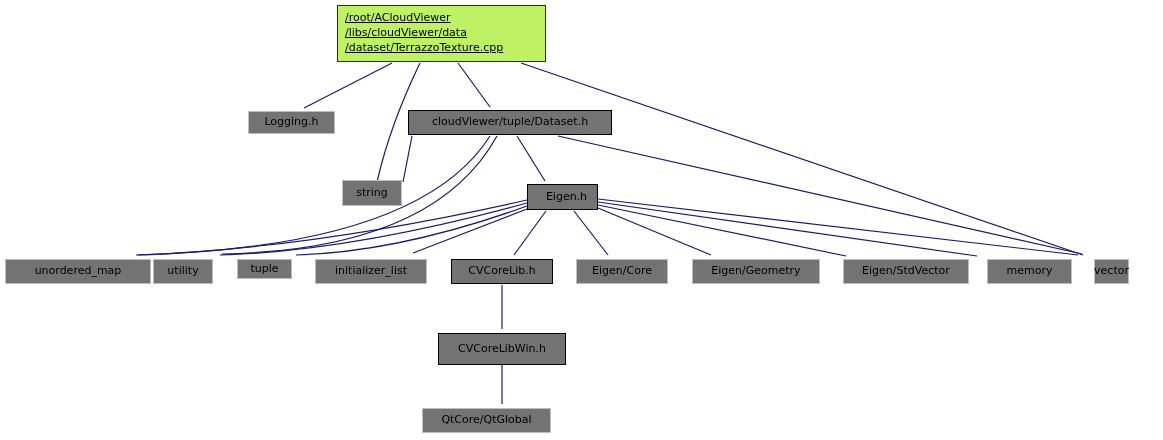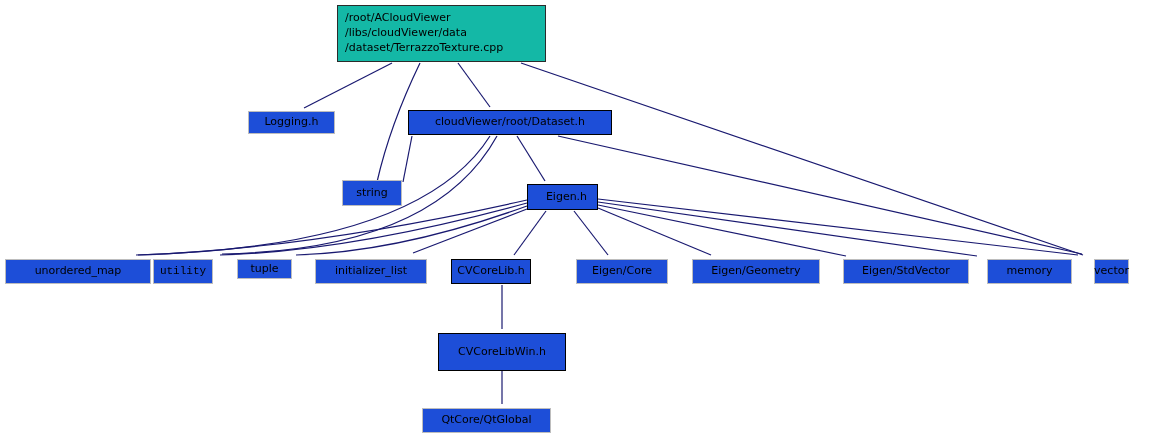--- a/index.html
+++ b/index.html
@@ -28,36 +28,37 @@
   .node {
     position: absolute;
     box-sizing: border-box;
     display: flex;
     align-items: center;
     justify-content: center;
     text-align: center;
     font-size: 11px;
     line-height: 1.35;
     color: #000000;
-    background: #1d4ed8;
+    background: #737373;
     white-space: pre-line;
     padding: 1px 4px;
   }
   .node.external {
     border: 1px solid #bdbdbd;
   }
   .node.documented {
     border: 1.4px solid #000000;
   }
   .node.current {
     border: 1.6px solid #2b2b2b;
-    background: #14b8a6;
+    background: #bef264;
     justify-content: flex-start;
     text-align: left;
     padding-left: 7px;
+    text-decoration: underline;
   }
 </style>
 </head>
 <body>
 
 <div class="graph">
   <svg class="edges-layer" width="1163" height="440" viewBox="0 0 1163 440" xmlns="http://www.w3.org/2000/svg">
     <defs>
       <marker id="arrow" markerUnits="userSpaceOnUse" markerWidth="14" markerHeight="10" refX="12.5" refY="5" orient="auto">
         <path d="M0,0 L14,5 L0,10 z" fill="#191970"></path>
@@ -85,29 +86,29 @@
         <path d="M598,199 L1078,255" stroke="#191970" marker-end="url(#arrow)"></path>
         <path d="M502,285 L502,329" stroke="#191970" marker-end="url(#arrow)"></path>
         <path d="M502,360 L502,404" stroke="#191970" marker-end="url(#arrow)"></path>
       </g>
   </svg>
   <div id="node-layer">
       <div class="node current" style="left: 337px; top: 5px; width: 209px; height: 57px;">/root/ACloudViewer
 /libs/cloudViewer/data
 /dataset/TerrazzoTexture.cpp</div>
       <div class="node external" style="left: 248px; top: 111px; width: 87px; height: 23px;">Logging.h</div>
-      <div class="node documented" style="left: 408px; top: 110px; width: 204px; height: 25px;">cloudViewer/root/Dataset.h</div>
+      <div class="node documented" style="left: 408px; top: 110px; width: 204px; height: 25px;">cloudViewer/tuple/Dataset.h</div>
       <div class="node external" style="left: 342px; top: 180px; width: 60px; height: 26px;">string</div>
       <div class="node documented" style="left: 527px; top: 184px; width: 71px; height: 26px; padding-left: 12px;">Eigen.h</div>
       <div class="node external" style="left: 5px; top: 259px; width: 146px; height: 25px;">unordered_map</div>
-      <div class="node external" style="left: 153px; top: 259px; width: 60px; height: 25px; font-family: Liberation Mono, monospace;">utility</div>
+      <div class="node external" style="left: 153px; top: 259px; width: 60px; height: 25px;">utility</div>
       <div class="node external" style="left: 237px; top: 259px; width: 55px; height: 20px;">tuple</div>
       <div class="node external" style="left: 315px; top: 259px; width: 112px; height: 25px;">initializer_list</div>
-      <div class="node documented" style="left: 451px; top: 259px; width: 80px; height: 25px;">CVCoreLib.h</div>
+      <div class="node documented" style="left: 451px; top: 259px; width: 102px; height: 25px;">CVCoreLib.h</div>
       <div class="node external" style="left: 576px; top: 259px; width: 92px; height: 25px;">Eigen/Core</div>
       <div class="node external" style="left: 692px; top: 259px; width: 128px; height: 25px;">Eigen/Geometry</div>
       <div class="node external" style="left: 843px; top: 259px; width: 126px; height: 25px;">Eigen/StdVector</div>
       <div class="node external" style="left: 987px; top: 259px; width: 85px; height: 25px;">memory</div>
       <div class="node external" style="left: 1094px; top: 259px; width: 35px; height: 25px;">vector</div>
-      <div class="node documented" style="left: 438px; top: 333px; width: 128px; height: 38px;">CVCoreLibWin.h</div>
+      <div class="node documented" style="left: 438px; top: 333px; width: 128px; height: 32px;">CVCoreLibWin.h</div>
       <div class="node external" style="left: 422px; top: 408px; width: 129px; height: 25px;">QtCore/QtGlobal</div>
     </div>
 </div>
 
 </body></html>

